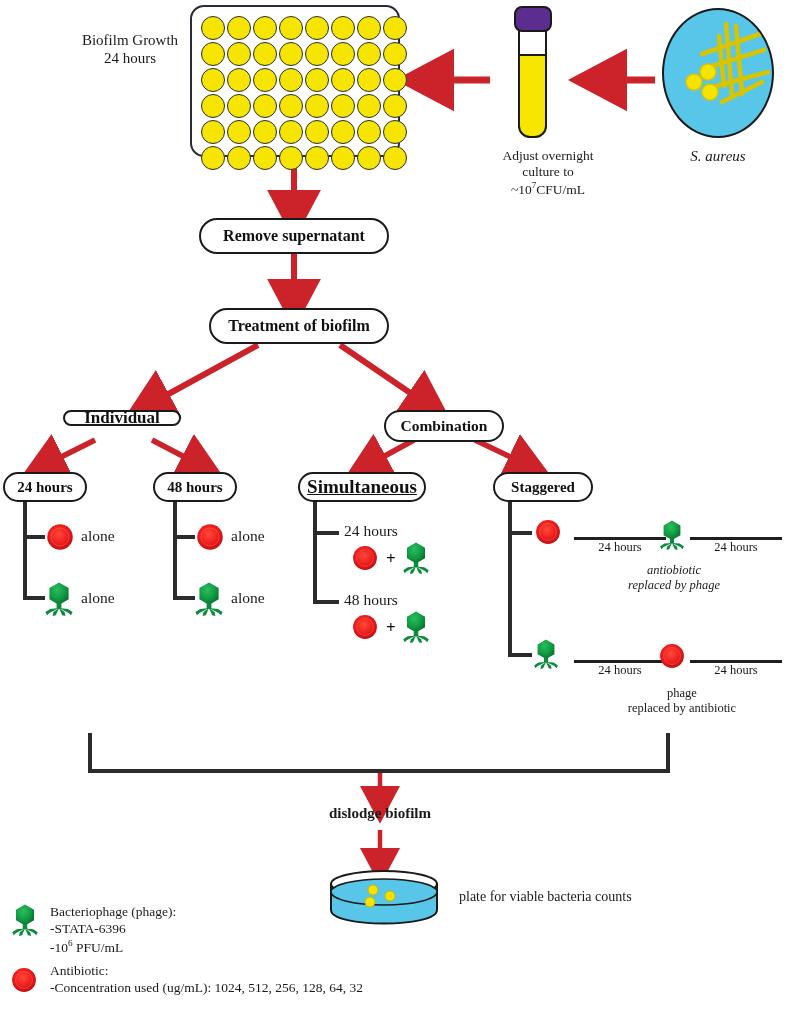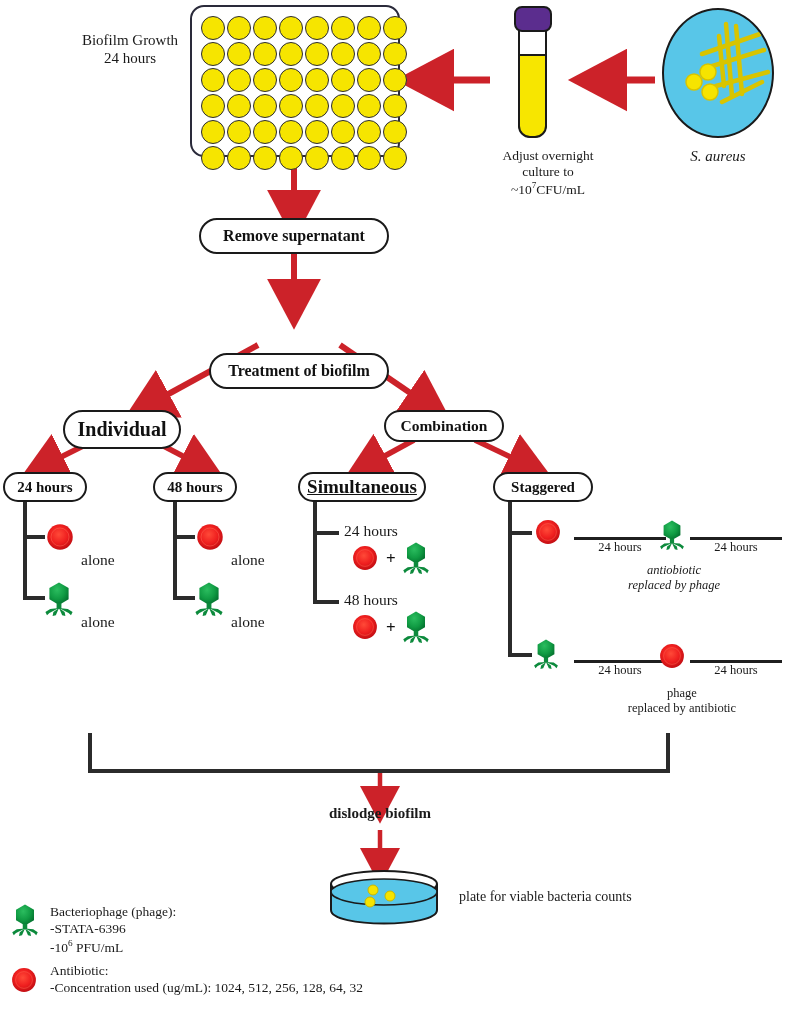--- a/index.html
+++ b/index.html
@@ -36,21 +36,21 @@
 
   
   .dish{position:absolute;}
 
   
   .vline{position:absolute;background:#2b2b2b;}
   .hline{position:absolute;background:#2b2b2b;}
   .tline{position:absolute;background:#1f1f1f;height:3px;}
 
   .small{font-size:12.5px;}
-  .lbl-alone{font-size:15.5px;margin-top:24px;}
+  .lbl-alone{font-size:15.5px;}
   .hours-lbl{font-size:15.5px;}
   .plus{font-size:17px;font-weight:bold;color:#111;}
   .italic{font-style:italic;}
   .bold{font-weight:bold;}
   sup{font-size:.68em;vertical-align:super;}
 </style>
 </head>
 <body>
 
 <svg width="0" height="0" style="position:absolute" aria-hidden="true">
@@ -198,23 +198,23 @@
     </g>
     <circle cx="44" cy="62" r="8" fill="#f6e400" stroke="#d8c400" stroke-width="1.5"></circle>
     <circle cx="30" cy="72" r="8" fill="#f6e400" stroke="#d8c400" stroke-width="1.5"></circle>
     <circle cx="46" cy="82" r="8" fill="#f6e400" stroke="#d8c400" stroke-width="1.5"></circle>
   </svg>
 </div>
 <div class="txt center italic" style="left:662px;top:148px;width:112px;font-size:15px;text-align:center;">S. aureus</div>
 
 <div class="node" style="left:199px;top:218px;width:190px;height:36px;font-size:16px;">Remove supernatant</div>
 
-<div class="node" style="left:209px;top:308px;width:180px;height:36px;font-size:16px;margin-top:45px;">Treatment of biofilm</div>
-
-<div class="node" style="left:63px;top:410px;width:118px;height:39px;font-size:20px;">Individual</div>
+<div class="node" style="left:209px;top:308px;width:180px;height:36px;font-size:16px;">Treatment of biofilm</div>
+
+<div class="node" style="left:63px;top:410px;width:118px;height:16px;font-size:17px;">Individual</div>
 
 <div class="node" style="left:384px;top:410px;width:120px;height:32px;font-size:15.5px;">Combination</div>
 
 <div class="node" style="left:3px;top:472px;width:84px;height:30px;font-size:15px;">24 hours</div>
 
 <div class="node" style="left:153px;top:472px;width:84px;height:30px;font-size:15px;">48 hours</div>
 
 <div class="node" style="left:298px;top:472px;width:128px;height:30px;font-size:19px;text-decoration:underline;">Simultaneous</div>
 
 <div class="node" style="left:493px;top:472px;width:100px;height:30px;font-size:15px;">Staggered</div>

